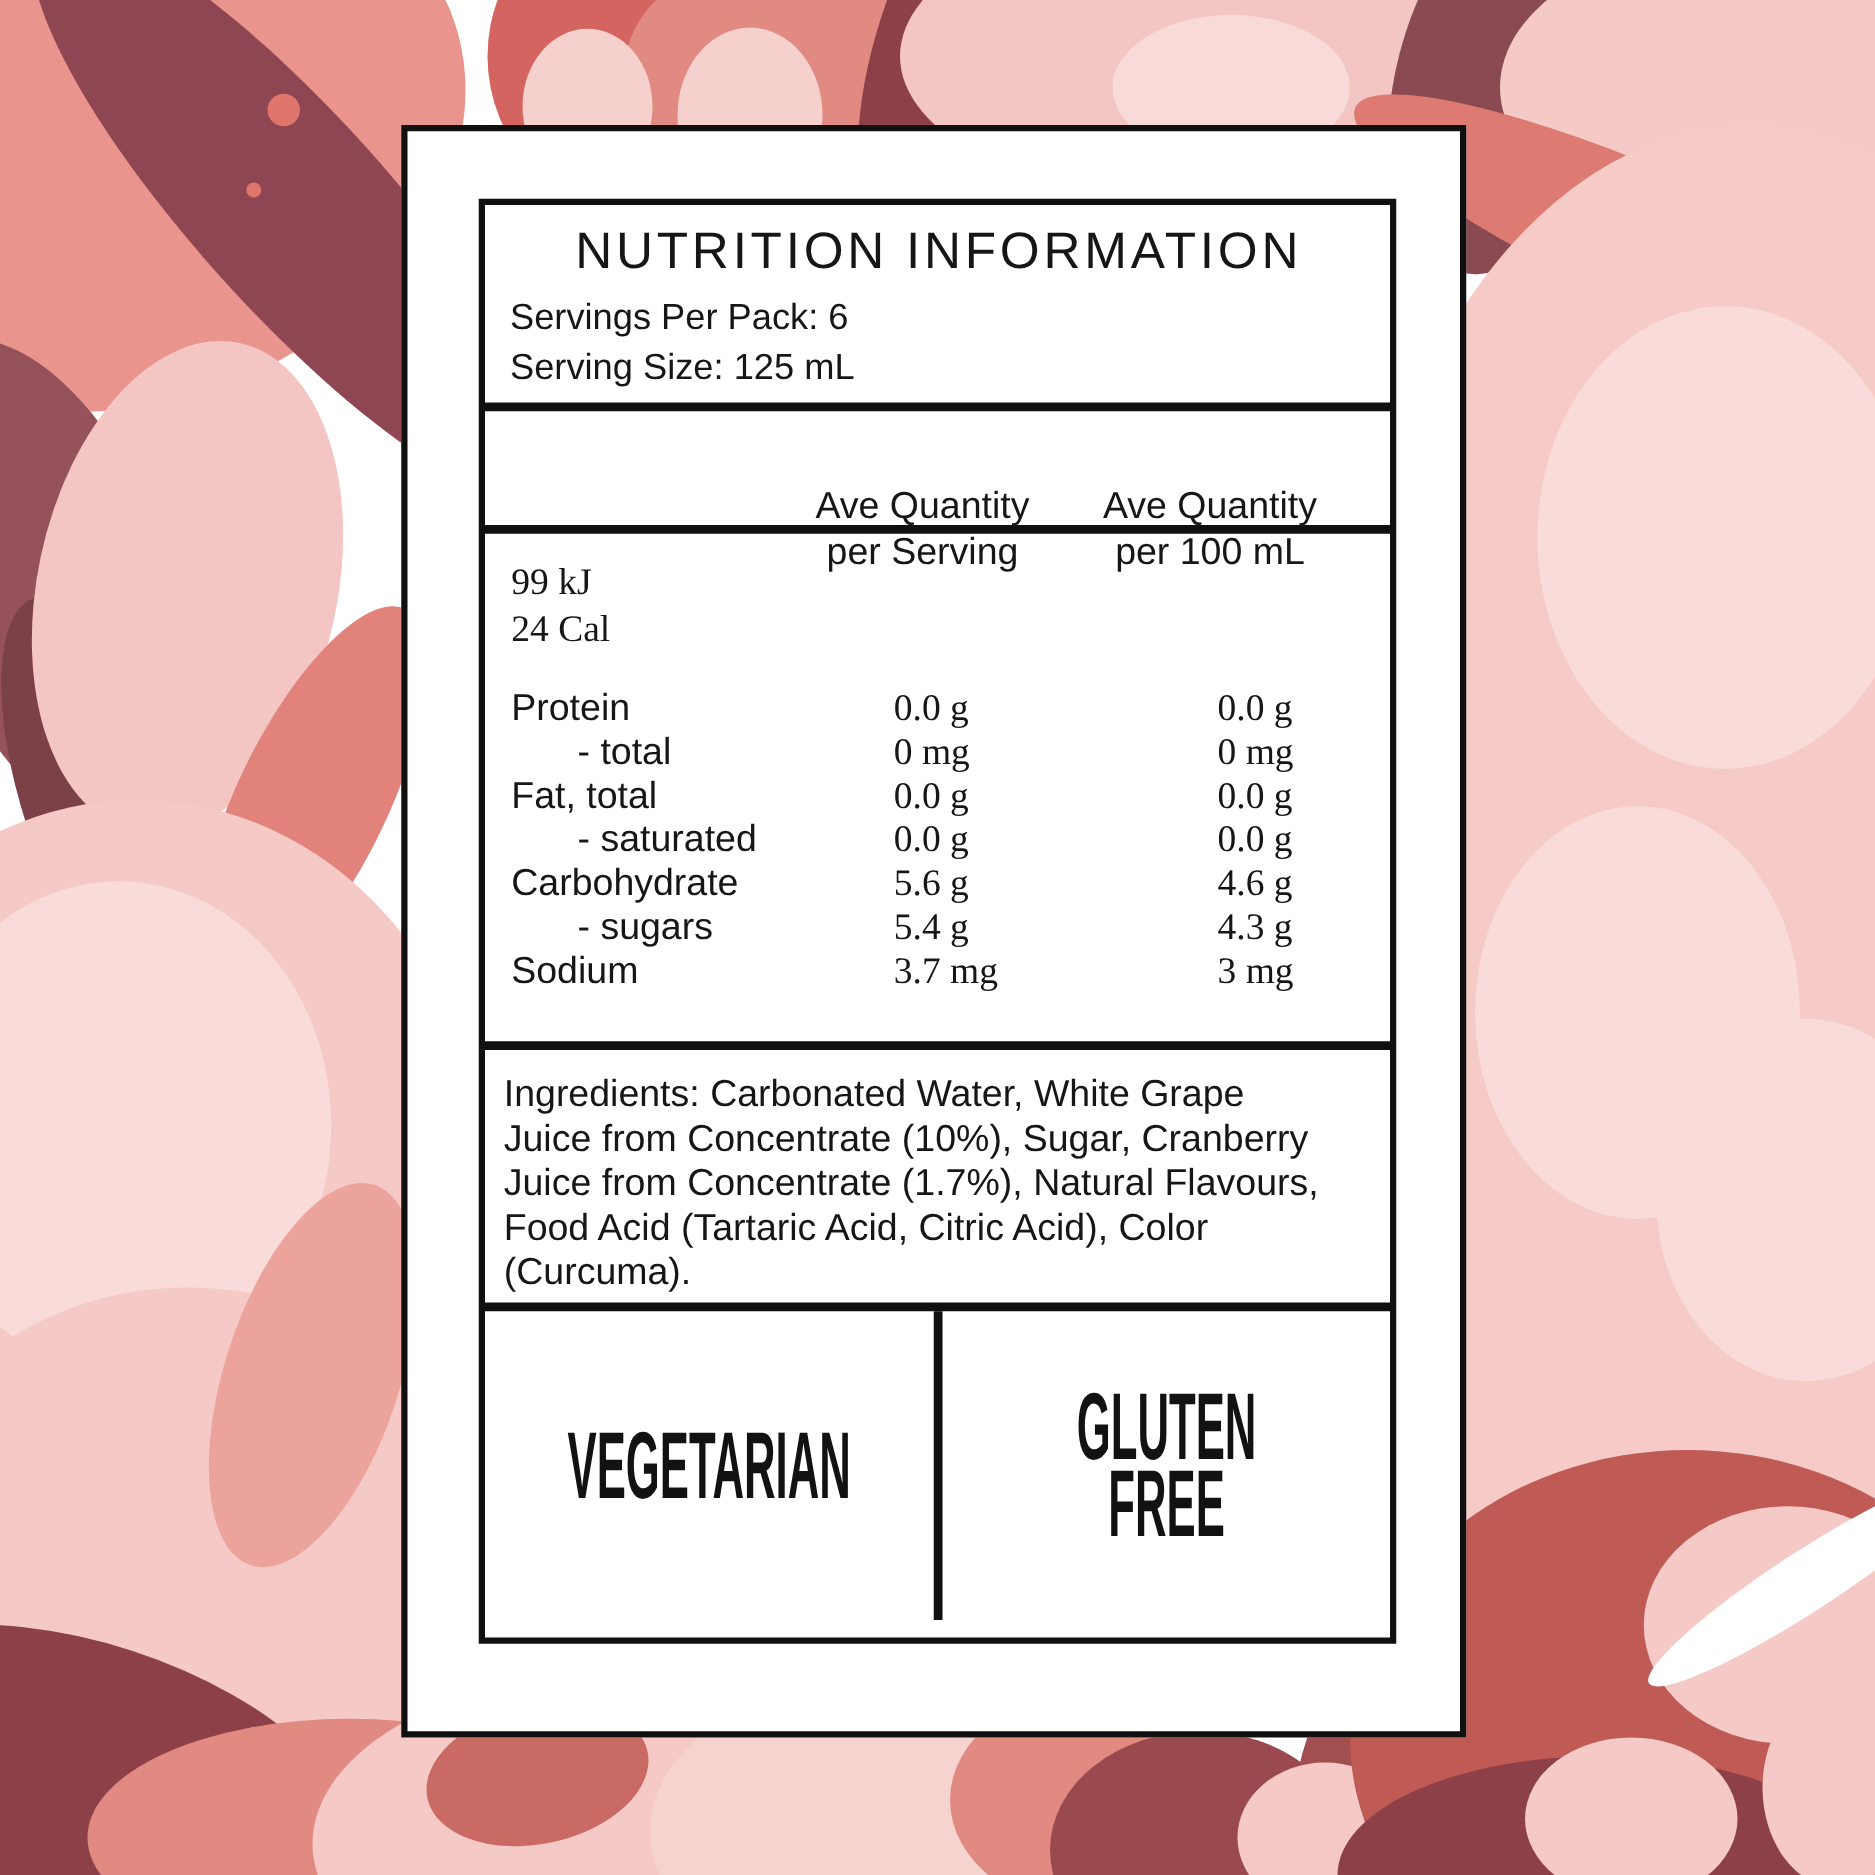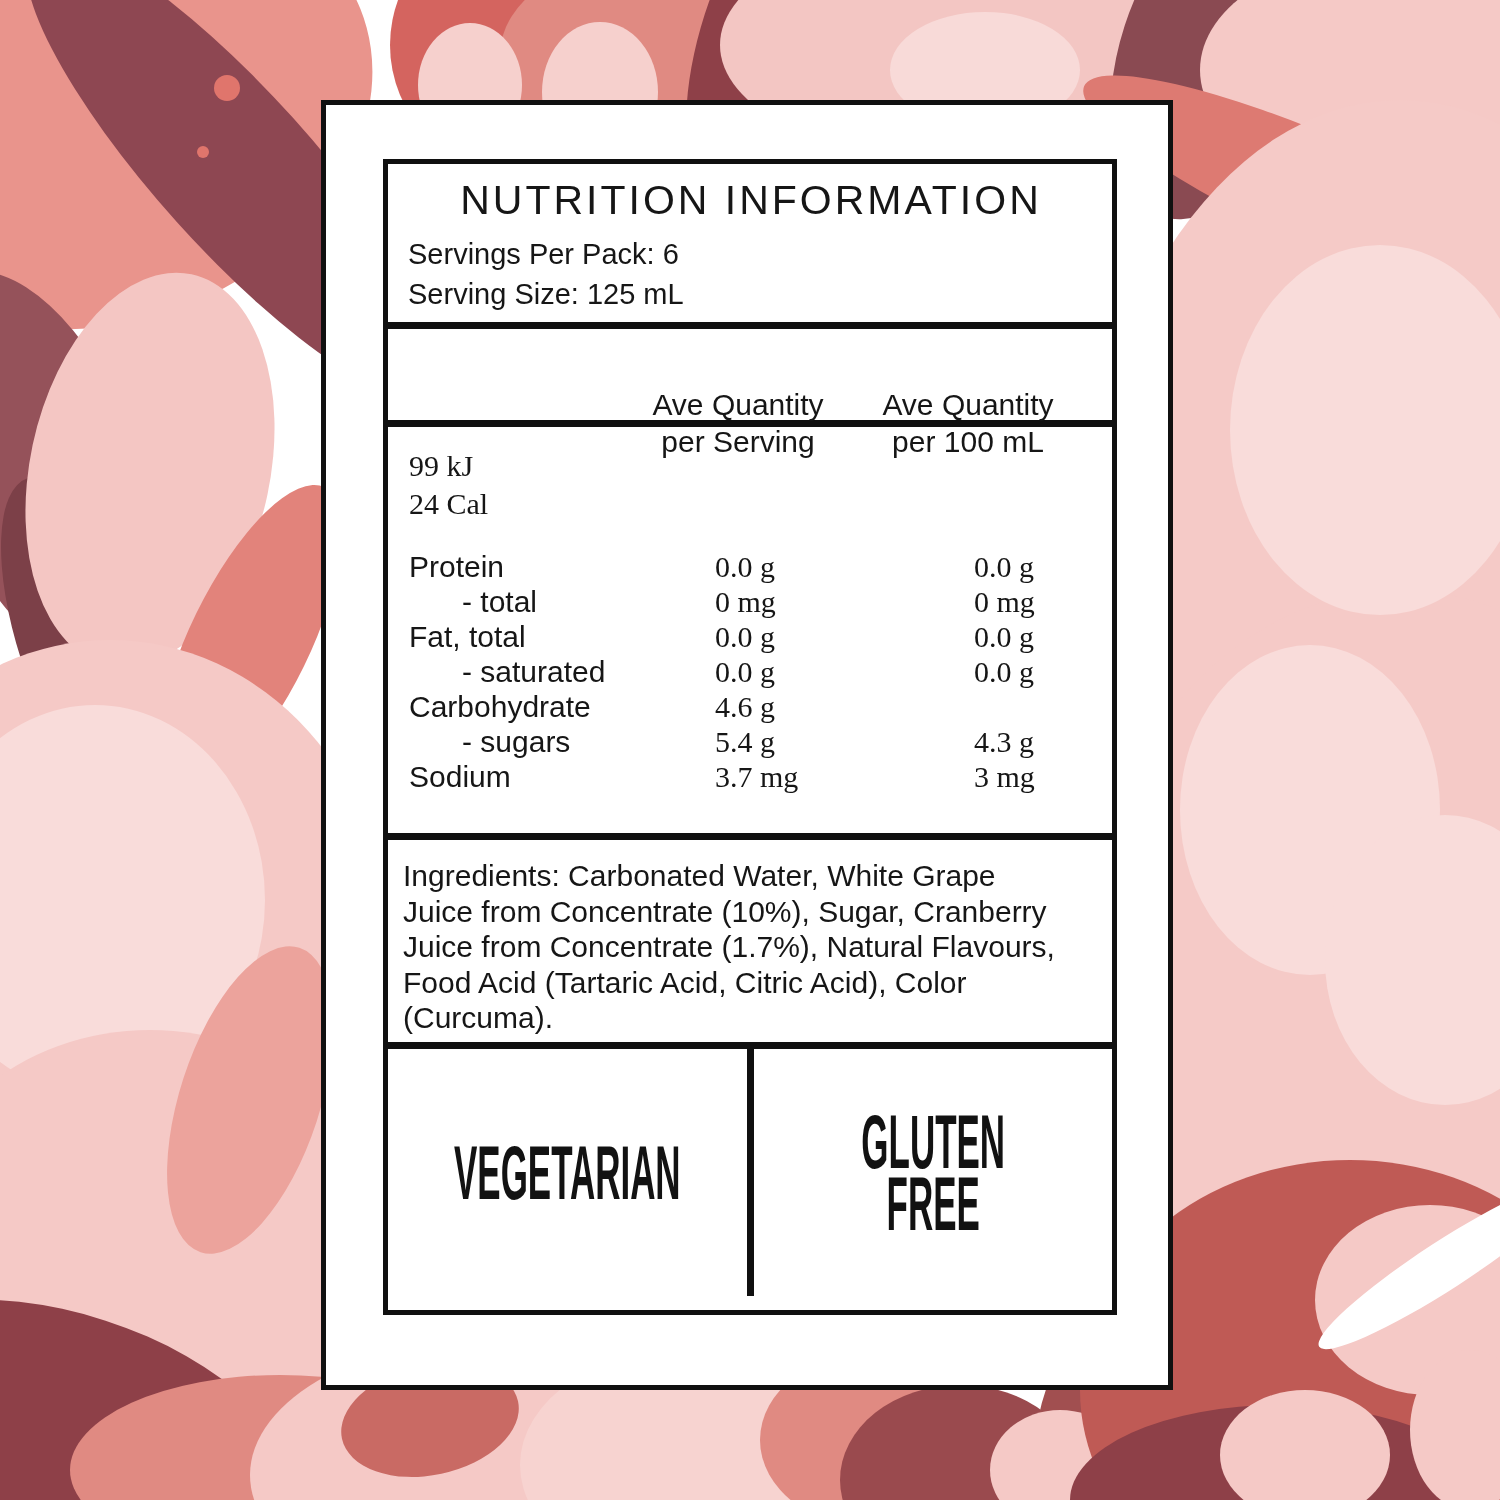--- a/index.html
+++ b/index.html
@@ -158,20 +158,21 @@
         <div class="val">0.0 g</div>
         <div class="val">0.0 g</div>
       </div>
       <div class="nrow sub">
         <div class="lbl">- saturated</div>
         <div class="val">0.0 g</div>
         <div class="val">0.0 g</div>
       </div>
       <div class="nrow">
         <div class="lbl">Carbohydrate</div>
+        <div class="val">5.6 g</div>
         <div class="val">4.6 g</div>
       </div>
       <div class="nrow sub">
         <div class="lbl">- sugars</div>
         <div class="val">5.4 g</div>
         <div class="val">4.3 g</div>
       </div>
       <div class="nrow">
         <div class="lbl">Sodium</div>
         <div class="val">3.7 mg</div>

